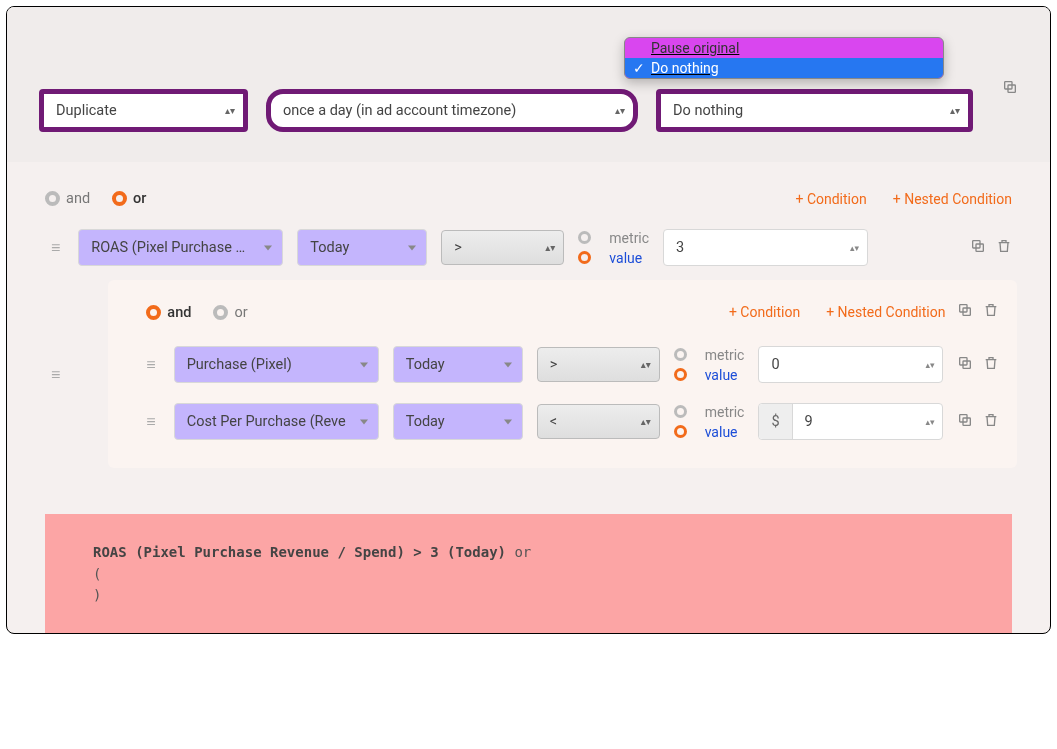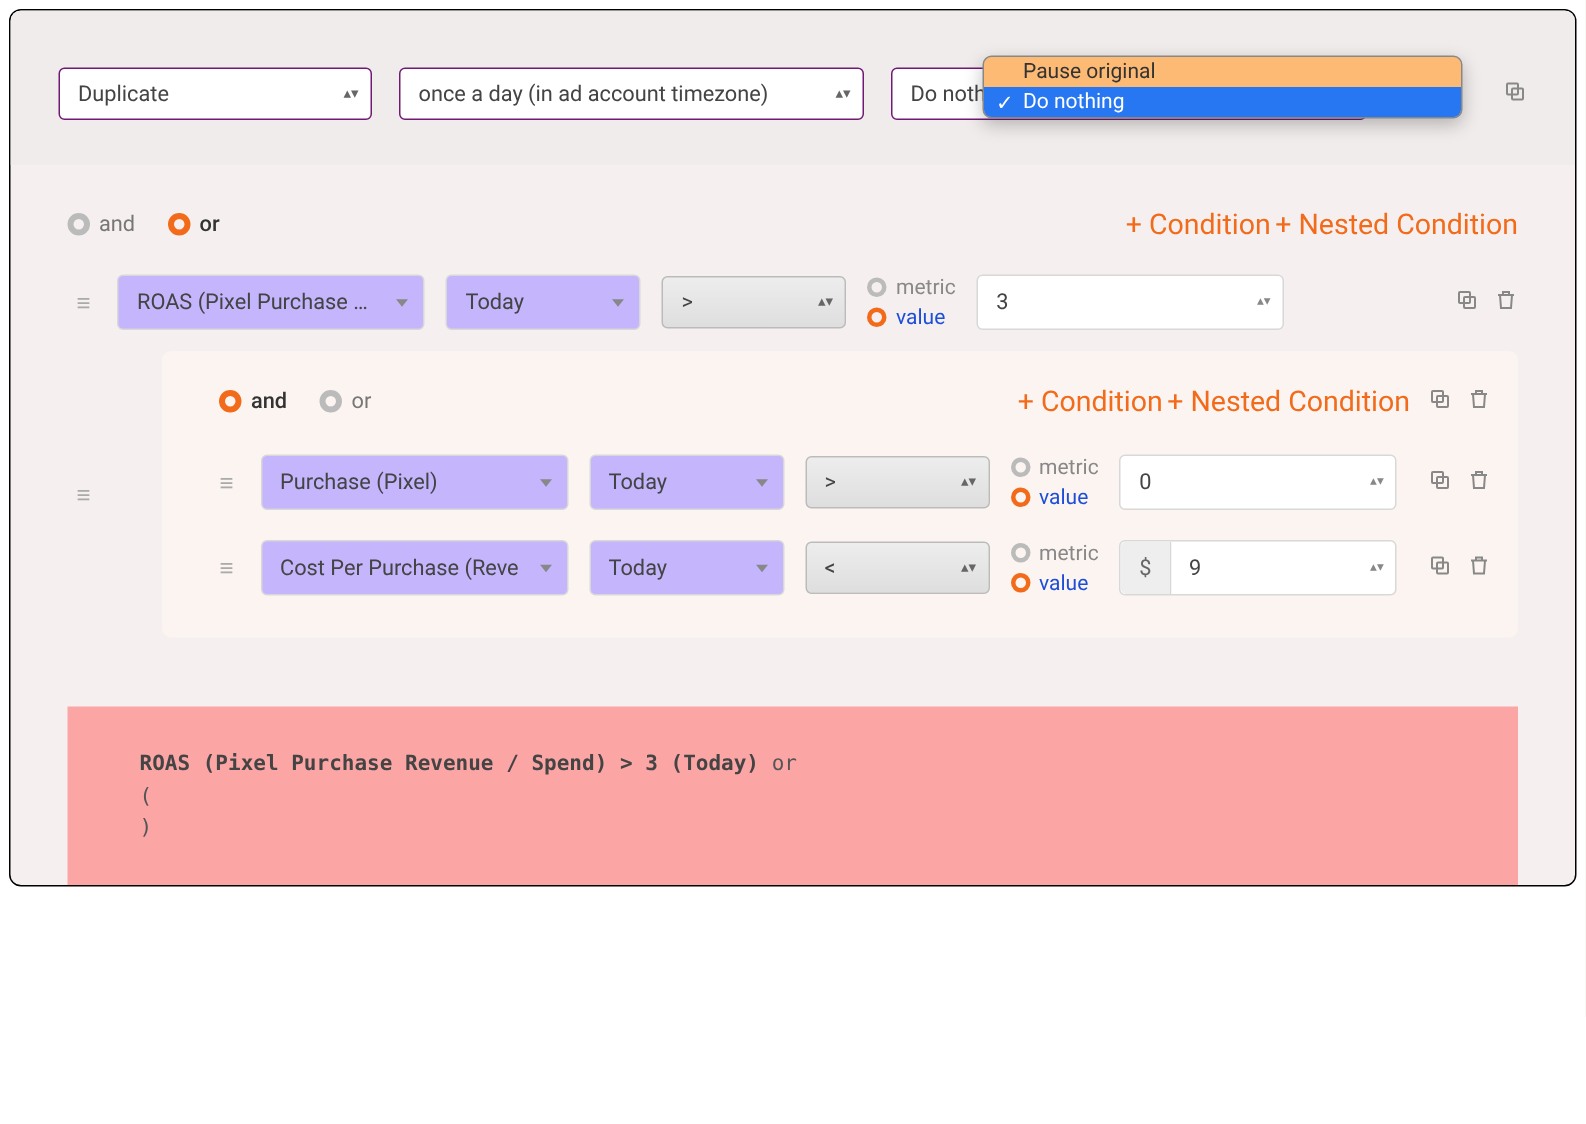--- a/index.html
+++ b/index.html
@@ -1,48 +1,48 @@
 <!DOCTYPE html>
 <html><head>
 <meta charset="utf-8">
 <style>
 * { box-sizing: border-box; margin: 0; padding: 0; }
 body { font-family: -apple-system, BlinkMacSystemFont, "Segoe UI", Roboto, sans-serif; background: #fff; padding: 6px; }
 .frame { border: 1px solid #000; border-radius: 8px; overflow: hidden; background: #f5f0ef; }
 .topbar { background: #f0eceb; padding: 38px 32px 30px 32px; display: flex; gap: 18px; align-items: center; position: relative; }
-.select-box { background: #fff; border: 1px solid #701a75; border-radius: 4px; padding: 8px 28px 8px 12px; font-size: 14.5px; color: #444; position: relative; cursor: pointer; }
+.select-box { background: #fff; border: 5px solid #701a75; border-radius: 4px; padding: 8px 28px 8px 12px; font-size: 14.5px; color: #444; position: relative; cursor: pointer; margin-top: 44px; }
 .select-box.s1 { width: 209px; }
-.select-box.s2 { width: 310px; }
+.select-box.s2 { width: 372px; border-radius: 17px; }
 .select-box.s3 { width: 317px; }
 .updown { position: absolute; right: 8px; top: 50%; transform: translateY(-50%); font-size: 10px; color: #666; display: flex; flex-direction: column; line-height: 6px; }
-.dropdown-menu { position: absolute; top: 30px; left: 648px; width: 320px; background: #fdba74; border: 1px solid #888; border-radius: 6px; overflow: hidden; box-shadow: 0 4px 12px rgba(0,0,0,0.25); z-index: 100; }
+.dropdown-menu { position: absolute; top: 30px; left: 617px; width: 320px; background: #d946ef; border: 1px solid #888; border-radius: 6px; overflow: hidden; box-shadow: 0 4px 12px rgba(0,0,0,0.25); z-index: 100; text-decoration: underline; }
 .dropdown-item { padding: 2px 10px 2px 26px; font-size: 14px; color: #333; position: relative; }
 .dropdown-item.selected { background: #2677f1; color: #fff; }
 .dropdown-item.selected::before { content: "✓"; position: absolute; left: 8px; }
 .copy-top-icon { margin-left: auto; color: #888; cursor: pointer; }
 .conditions-area { padding: 20px 38px 20px 38px; }
 .group-header { display: flex; align-items: center; padding: 8px 0; }
 .radio-pair { display: flex; gap: 22px; align-items: center; }
 .radio { display: inline-flex; align-items: center; gap: 6px; font-size: 14.5px; color: #777; cursor: pointer; }
 .radio-circle { width: 15px; height: 15px; border-radius: 50%; border: 4px solid #bbb; display: inline-block; }
 .radio.active .radio-circle { border-color: #f26b1b; }
 .radio.active { color: #333; font-weight: 500; }
-.header-links { margin-left: auto; display: flex; gap: 3px; font-size: 19px; }
+.header-links { margin-left: auto; display: flex; gap: 26px; font-size: 14px; }
 .link { color: #f26b1b; cursor: pointer; }
 .header-icons { display: flex; gap: 10px; margin-left: 12px; color: #888; }
 .icon-btn { cursor: pointer; }
 .condition-row { display: flex; align-items: center; gap: 14px; padding: 14px 0 14px 0; position: relative; }
 .drag-handle { color: #aaa; cursor: grab; font-size: 16px; padding: 0 6px; }
 .field-select { background: #c4b5fd; border: 1px solid #d8d8d8; border-radius: 4px; padding: 9px 30px 9px 12px; font-size: 14.5px; color: #444; position: relative; cursor: pointer; white-space: nowrap; overflow: hidden; text-overflow: ellipsis; }
 .field-select .chev { position: absolute; right: 10px; top: 50%; transform: translateY(-50%); border-left: 4px solid transparent; border-right: 4px solid transparent; border-top: 5px solid #888; }
 .fs1 { width: 205px; }
 .fs2 { width: 130px; }
 .op-select { width: 123px; background: linear-gradient(#ededed,#dedede); border: 1px solid #bbb; border-radius: 4px; padding: 8px 28px 8px 12px; font-size: 14.5px; color: #444; position: relative; cursor: pointer; }
 .metric-value { display: flex; flex-direction: column; gap: 4px; font-size: 14px; }
-.mv-radio { display: inline-flex; align-items: center; gap: 6px; color: #888; cursor: pointer; }
+.mv-radio { display: inline-flex; align-items: center; gap: 18px; color: #888; cursor: pointer; }
 .mv-radio .radio-circle { width: 13px; height: 13px; border: 3.5px solid #bbb; }
 .mv-radio.active .radio-circle { border-color: #f26b1b; }
 .mv-radio.active { color: #1d4ed8; text-align: center; }
 .value-input { width: 205px; background: #fff; border: 1px solid #d8d8d8; border-radius: 4px; padding: 9px 28px 9px 12px; font-size: 14.5px; color: #444; position: relative; }
 .value-input .spinner { position: absolute; right: 8px; top: 50%; transform: translateY(-50%); font-size: 9px; color: #888; display: flex; flex-direction: column; line-height: 7px; }
 .value-input.with-prefix { display: flex; padding: 0; align-items: stretch; }
 .value-prefix { background: #eee; border-right: 1px solid #d8d8d8; padding: 9px 12px; color: #666; border-radius: 4px 0 0 4px; }
 .value-input.with-prefix .val { padding: 9px 12px; flex: 1; }
 .row-icons { display: flex; gap: 10px; color: #888; margin-left: auto; }
 .nested-group { background: #fbf4f1; border-radius: 6px; padding: 0 18px 18px 18px; margin-left: 44px; }

